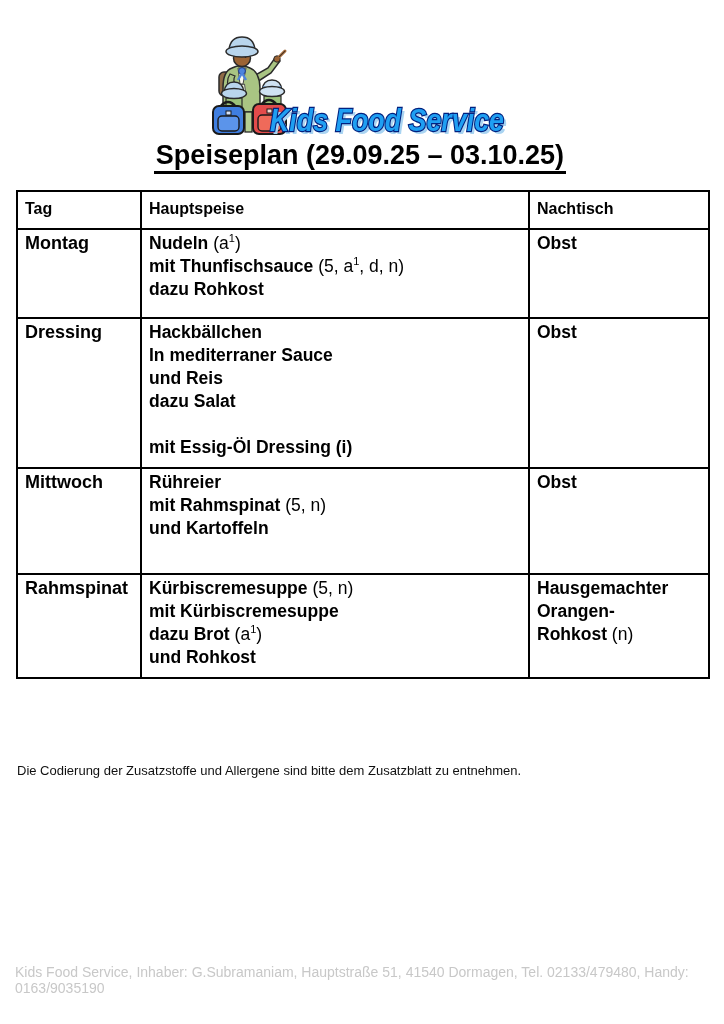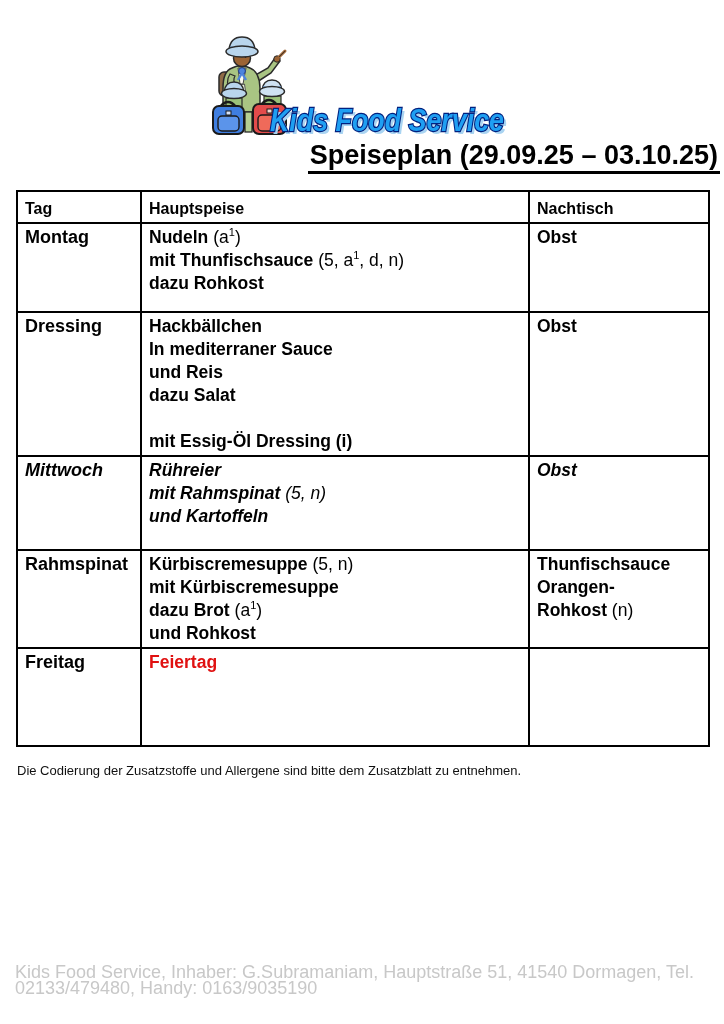--- a/index.html
+++ b/index.html
@@ -11,55 +11,55 @@
 
   
   .logo-figure { position: absolute; left: 196px; top: 36px; width: 124px; height: 104px; }
   .logo-text-svg { position: absolute; left: 266px; top: 96px; width: 250px; height: 50px; }
   .logo-text-svg text {
     font-family: "Liberation Sans", sans-serif;
     font-size: 31px; font-style: italic; font-weight: bold;
   }
 
   
-  .title-wrap { position: absolute; left: 0; top: 140px; width: 720px; text-align: right; }
+  .title-wrap { position: absolute; left: 0; top: 140px; width: 720px; text-align: center; }
   .title {
     display: inline-block; font-size: 27px; font-weight: bold; letter-spacing: 0;
     border-bottom: 3px solid #000; padding: 0 2px 1px 2px; line-height: 30px;
   }
 
   
   .menu-table {
     position: absolute; left: 16px; top: 190px; width: 692px;
     border-collapse: collapse; table-layout: fixed;
   }
   .menu-table th, .menu-table td {
     border: 2px solid #000; vertical-align: top; text-align: left;
-    padding: 2px 6px 2px 7px; font-size: 17.5px; line-height: 23px;
+    padding: 2px 6px 8px 7px; font-size: 17.5px; line-height: 23px;
   }
   .menu-table th { font-size: 16px; font-weight: bold; height: 31px; padding-top: 5px; }
   .menu-table td.day-cell { font-weight: bold; font-size: 18px; }
   .menu-table tbody tr:nth-child(1) { height: 89px; }
   .menu-table tbody tr:nth-child(2) { height: 136px; }
-  .menu-table tbody tr:nth-child(3) { height: 94px; font-style: italic; }
+  .menu-table tbody tr:nth-child(3) { height: 106px; }
   .menu-table tbody tr:nth-child(4) { height: 92px; }
   .menu-table tbody tr:nth-child(5) { height: 98px; }
   .line { min-height: 23px; }
   .b { font-weight: bold; }
   .holiday { color: var(--holiday-red, #e01111); }
   sup { font-size: 11px; line-height: 0; vertical-align: super; }
 
   
   .footnote {
     position: absolute; left: 17px; top: 762px; width: 690px;
     font-size: 13px; color: #111; line-height: 18px;
   }
   .page-footer {
     position: absolute; left: 15px; top: 964px; width: 700px;
-    font-size: 18px; color: var(--footer-gray, #c8c8c8); line-height: 16px;
+    font-size: 14px; color: var(--footer-gray, #c8c8c8); line-height: 16px;
   }
 </style>
 </head>
 <body style="--holiday-red: #e01111; --footer-gray: #c8c8c8;">
 
 <div class="logo-figure">
   <svg viewBox="0 0 124 104" width="124" height="104" aria-hidden="true">
 
     <rect x="23" y="36" width="13" height="24" rx="5" fill="#8f6b46" stroke="#2a2a2a" stroke-width="1.5"></rect>
 
@@ -170,30 +170,23 @@
       </tr>
       <tr>
         <td class="day-cell">Rahmspinat</td>
         <td>
           <div class="line"><span class="b">Kürbiscremesuppe</span><span> (5, n)</span></div>
           <div class="line"><span class="b">mit Kürbiscremesuppe</span></div>
           <div class="line"><span class="b">dazu Brot</span><span> (a</span><sup>1</sup><span>)</span></div>
           <div class="line"><span class="b">und Rohkost</span></div>
         </td>
         <td>
-          <div class="line"><span class="b">Thunfischsauce</span></div>
+          <div class="line"><span class="b">Hausgemachter</span></div>
           <div class="line"><span class="b">Orangen-</span></div>
           <div class="line"><span class="b">Rohkost</span><span> (n)</span></div>
         </td>
-      </tr>
-      <tr>
-        <td class="day-cell">Freitag</td>
-        <td>
-          <div class="line"><span class="b holiday">Feiertag</span></div>
-        </td>
-        <td></td>
       </tr>
     </tbody>
 </table>
 
 <div class="footnote">Die Codierung der Zusatzstoffe und Allergene sind bitte dem Zusatzblatt zu entnehmen.</div>
 
 <div class="page-footer">Kids Food Service, Inhaber: G.Subramaniam, Hauptstraße 51, 41540 Dormagen, Tel. 02133/479480, Handy: 0163/9035190</div>
 
 </body></html>

